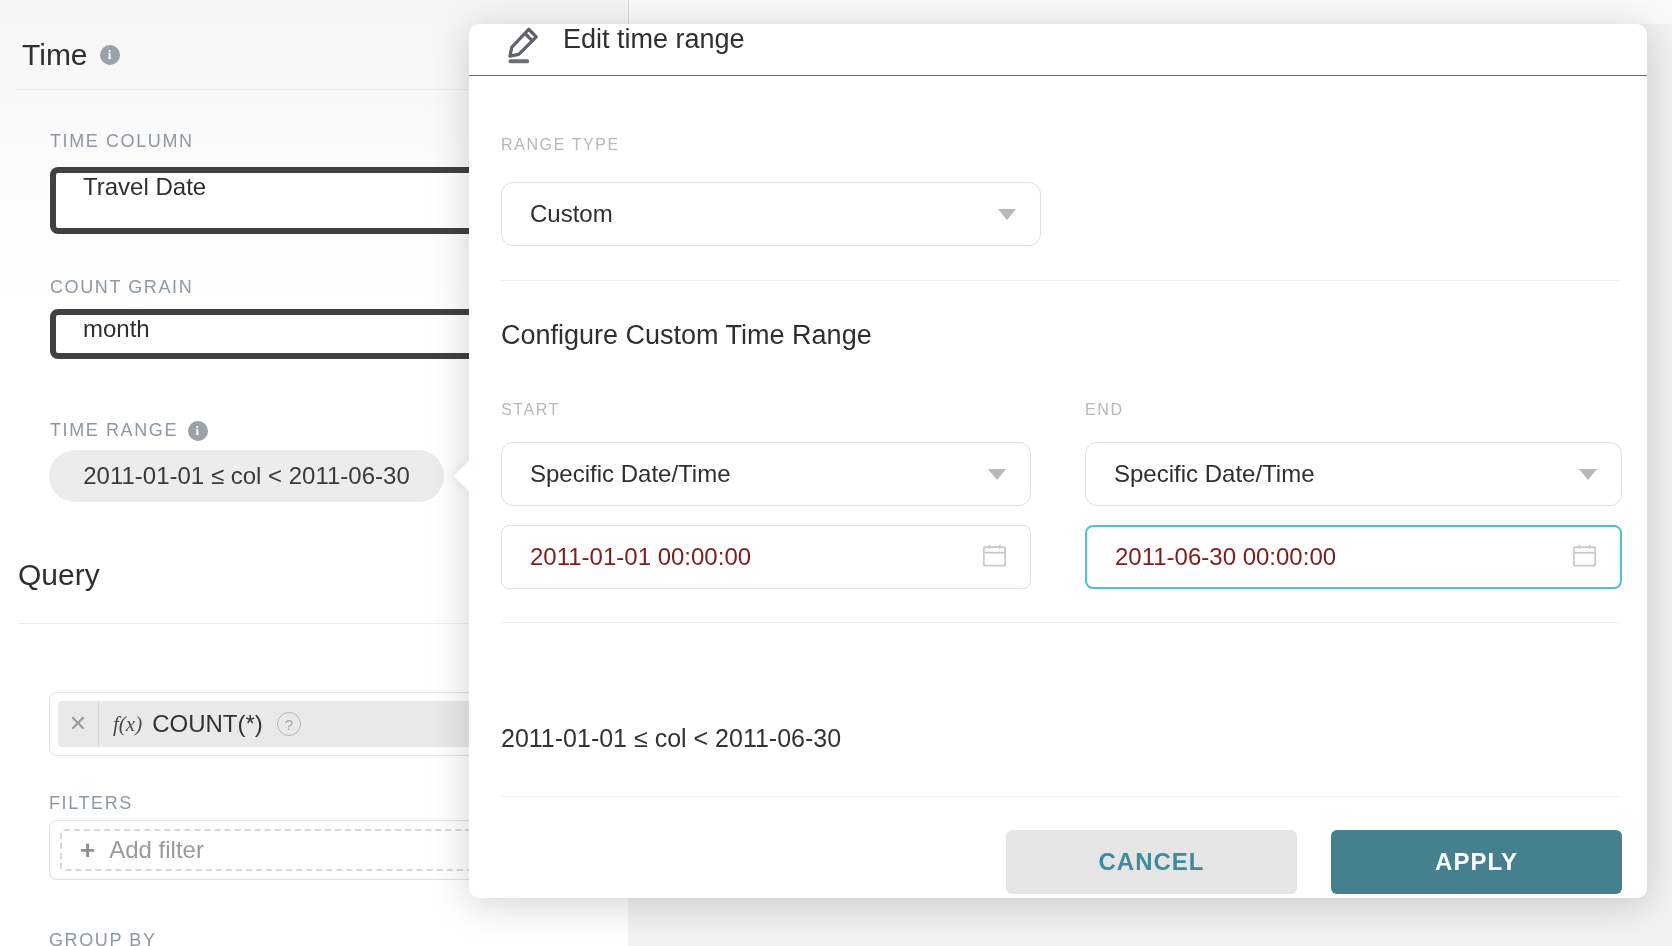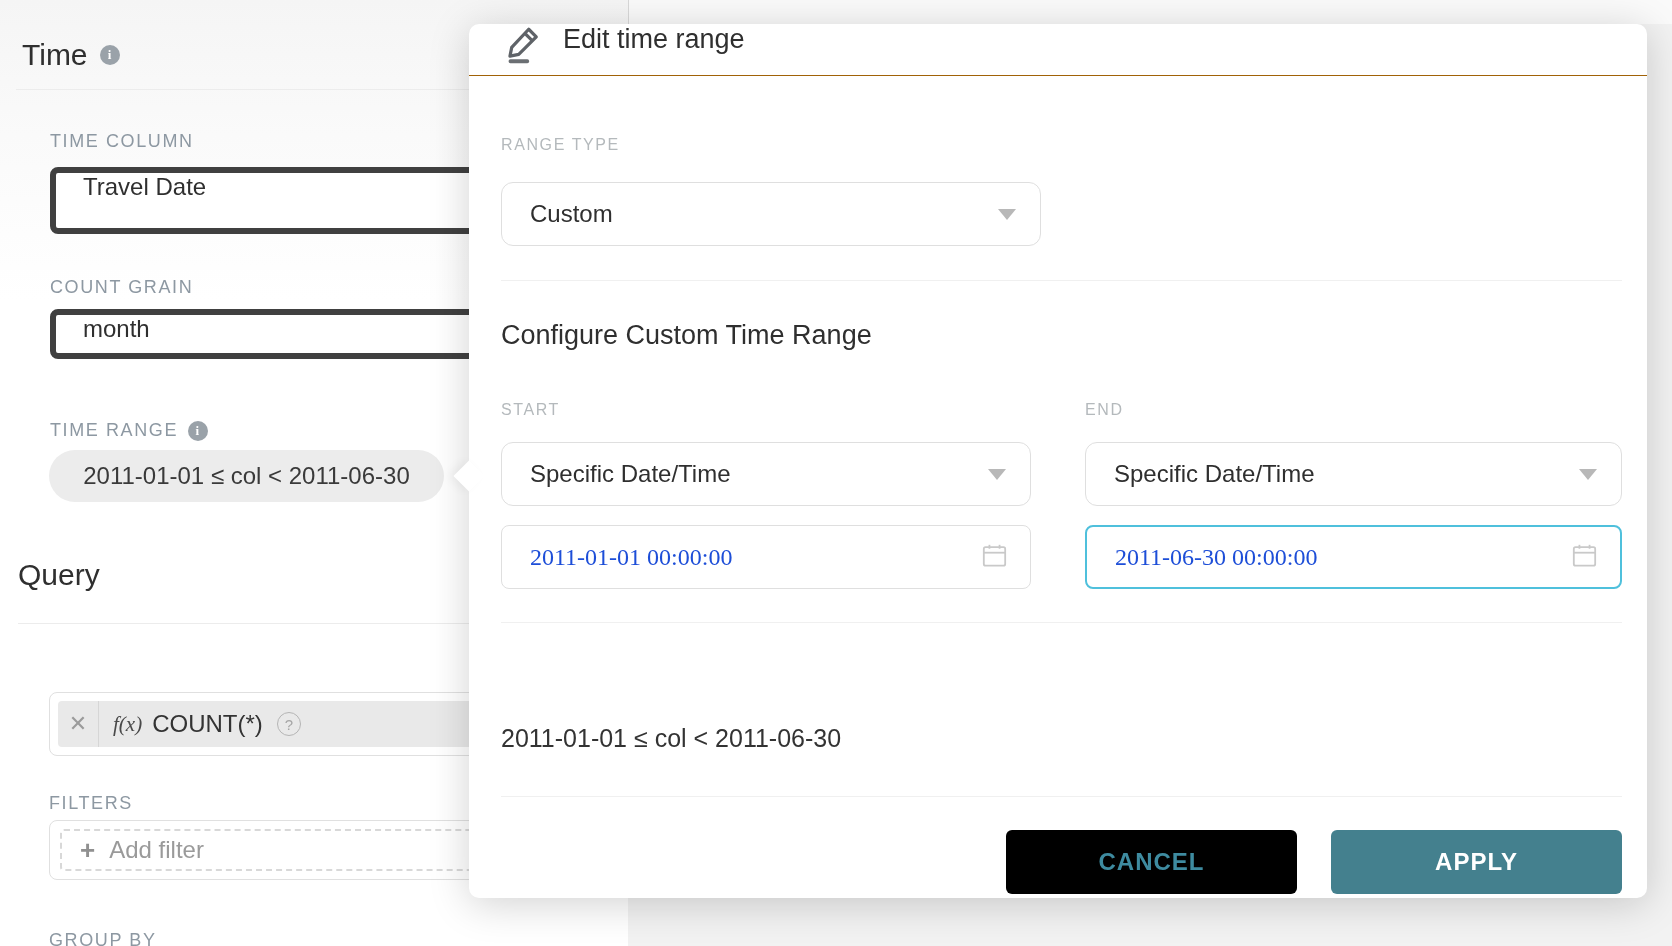--- a/index.html
+++ b/index.html
@@ -61,29 +61,29 @@
 
   .select-box { position:absolute; height:64px; background:#fff; border:1px solid #dfdfdf; border-radius:12px;
                 display:flex; align-items:center; justify-content:space-between; padding:0 24px 0 28px; cursor:pointer; }
   .select-box .val { font-size:24px; color:#2f2f2f; }
   .caret { width:0; height:0; border-left:9px solid transparent; border-right:9px solid transparent;
            border-top:11px solid #b8b8b8; }
 
   .date-input { position:absolute; height:64px; border:1px solid #dfdfdf; border-radius:8px; background:#fff;
                 display:flex; align-items:center; justify-content:space-between; padding:0 22px 0 0; }
   .date-input.focused { border:2px solid #4fc0dc; }
-  .date-input input { border:none; outline:none; font-size:24px; color:#1d4ed8; background:transparent;
-                      font-family:Liberation Serif, serif; padding-left:28px; width:80%; }
+  .date-input input { border:none; outline:none; font-size:24px; color:#7f1d1d; background:transparent;
+                      font-family:Liberation Sans, sans-serif; padding-left:28px; width:80%; }
   .cal-icon { flex:0 0 auto; }
 
   .m-actual-value { position:absolute; font-size:25px; color:#333; }
 
   .btn { position:absolute; height:64px; width:291px; border:none; border-radius:6px; font-size:24px;
          font-weight:bold; letter-spacing:1px; cursor:pointer; font-family:"Liberation Sans", sans-serif; }
-  .btn-cancel { background:#000000; color:#3e8ba0; }
+  .btn-cancel { background:#e5e5e5; color:#3e8ba0; }
   .btn-apply { background:#44808e; color:#ffffff; }
 
   .pencil-wrap { margin-left:36px; display:flex; align-items:center; }
 </style>
 </head>
 <body>
 
 <div class="stage">
 
   <div class="left-panel-bg"></div>

